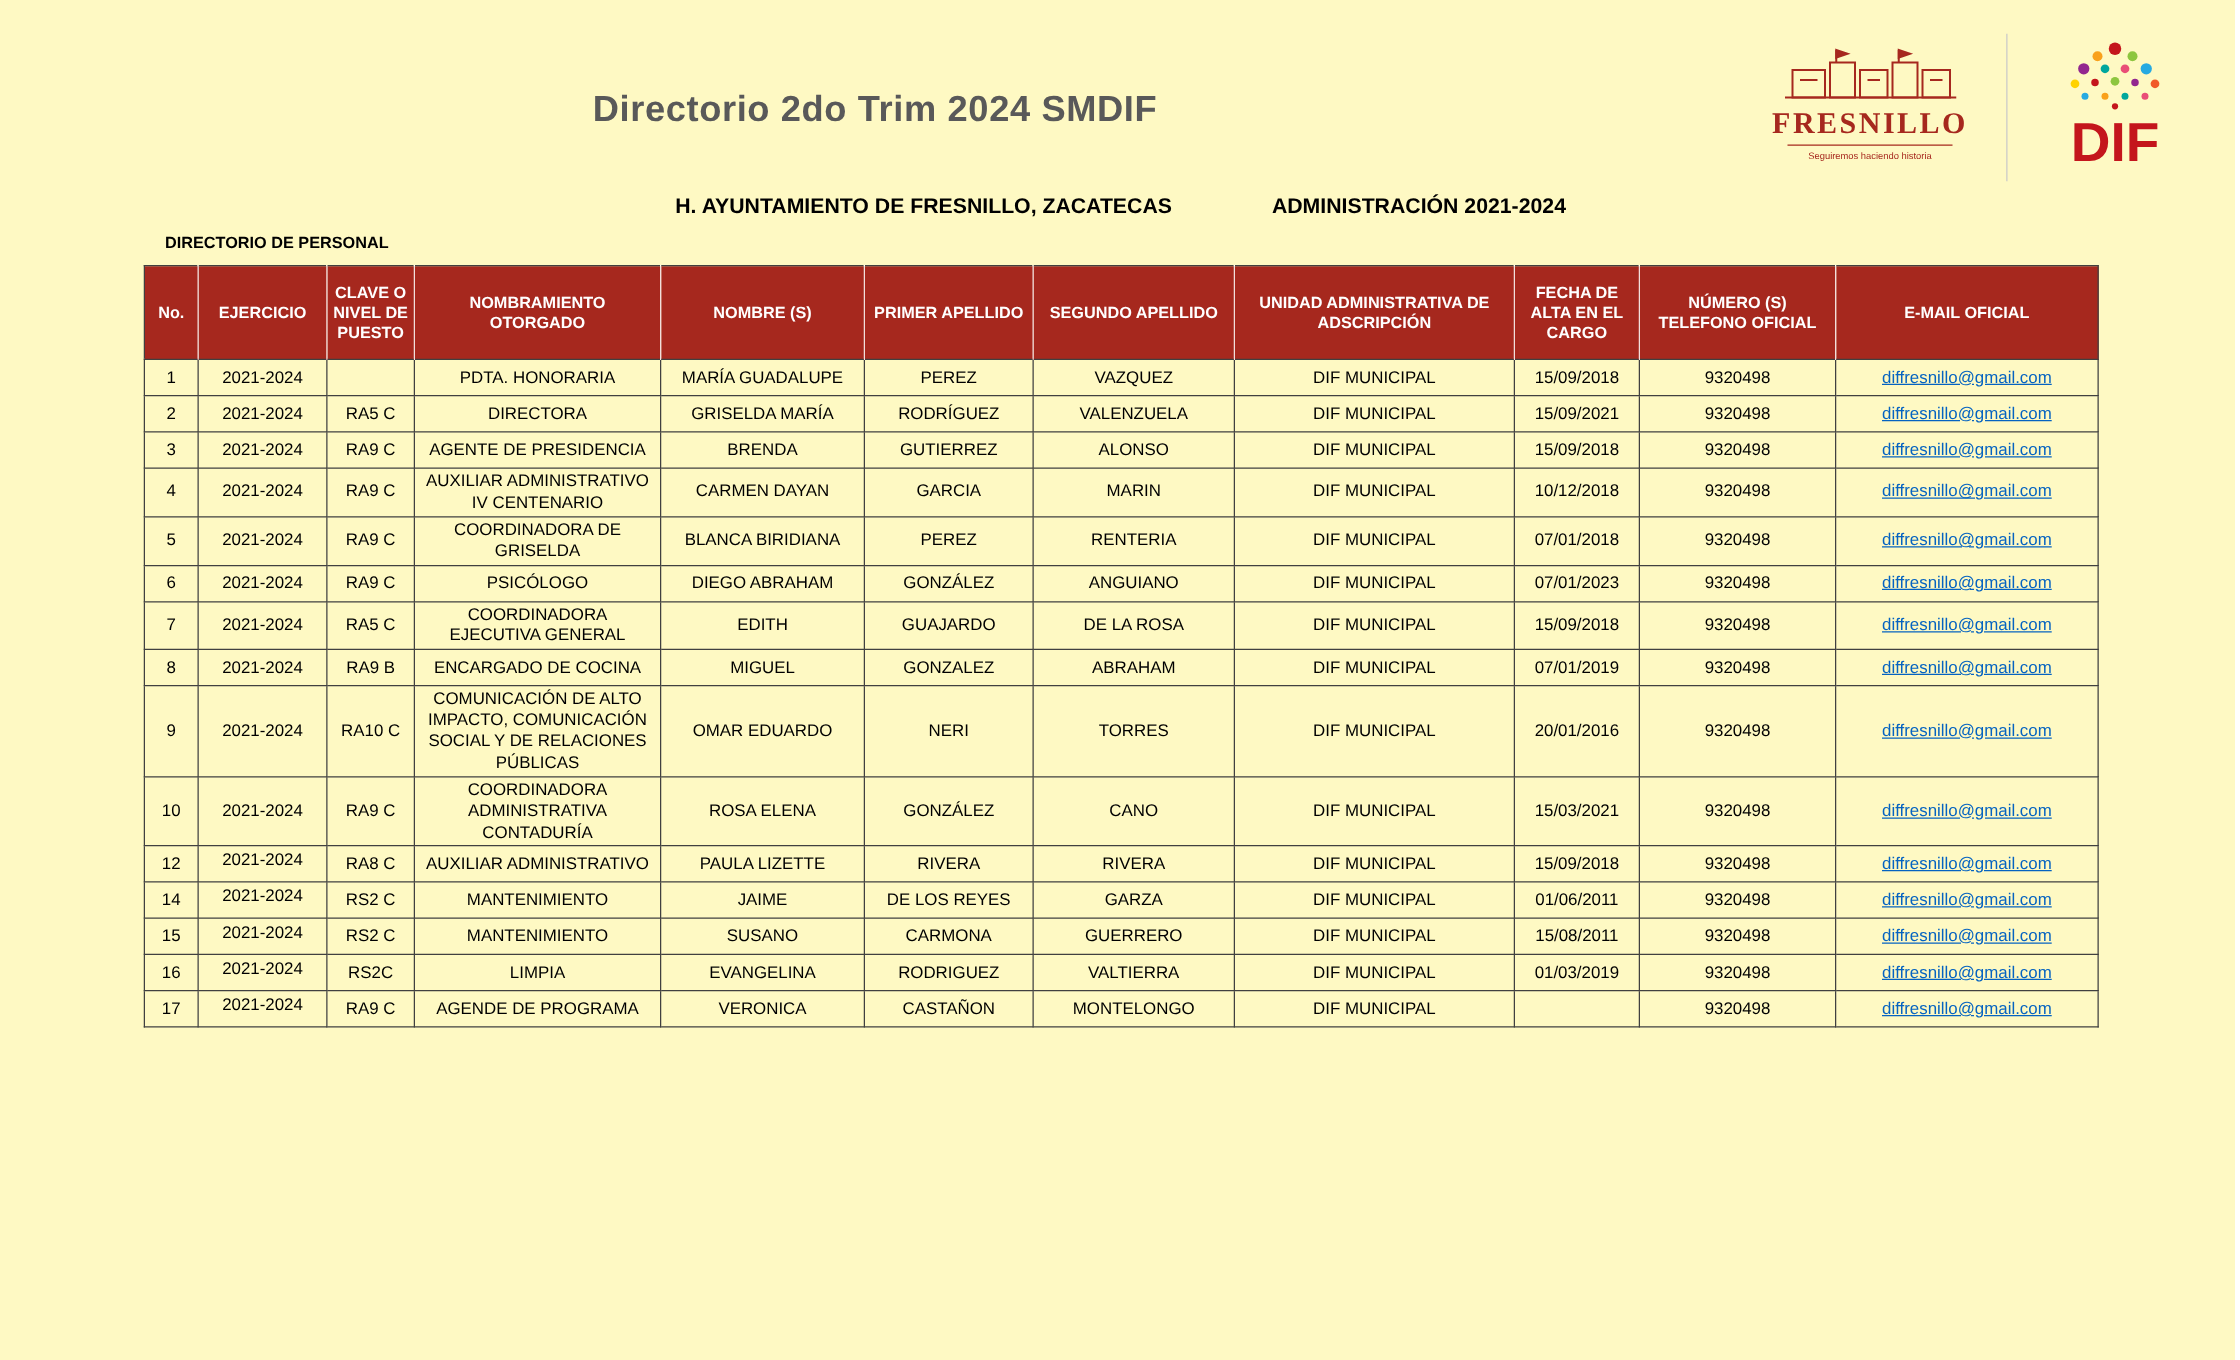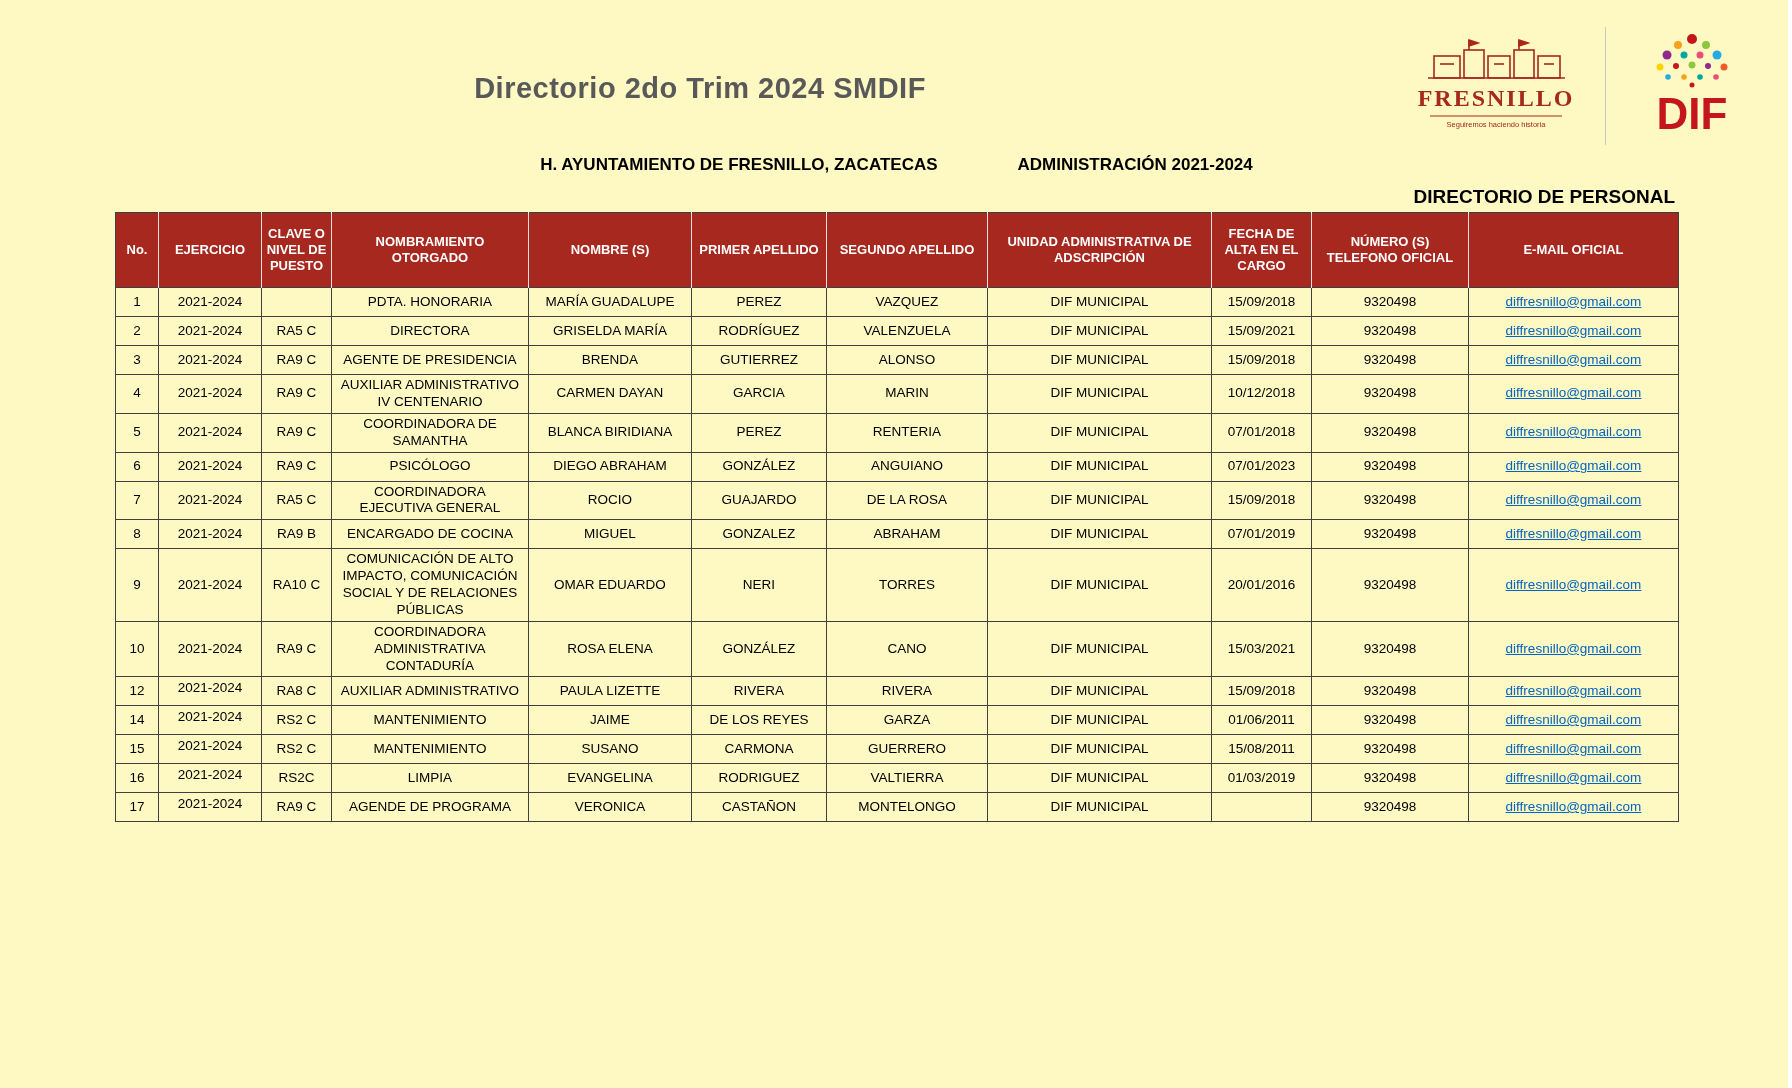--- a/index.html
+++ b/index.html
@@ -31,23 +31,23 @@
   }
   .logo-divider{
     width:1px;height:118px;background:#c9c9c9;
   }
   .subtitle-row{
     position:absolute;top:155px;left:115px;width:1563px;
     display:flex;justify-content:center;gap:80px;
     font-size:17px;font-weight:bold;color:#000;
   }
   .subtitle2{
-    position:absolute;top:186px;left:112px;width:1563px;
-    text-align:right;
-    font-size:19px;font-weight:bold;color:#000;
+    position:absolute;top:186px;left:132px;width:1563px;
+    text-align:left;
+    font-size:13px;font-weight:bold;color:#000;
   }
   table.directory{
     position:absolute;top:212px;left:115px;
     width:1563px;
     border-collapse:collapse;
     table-layout:fixed;
     border:1px solid var(--grid);
   }
   table.directory thead th{
     background:var(--header-bg);
@@ -221,21 +221,21 @@
           <td>MARIN</td>
           <td>DIF MUNICIPAL</td>
           <td>10/12/2018</td>
           <td>9320498</td>
           <td><a href="#">diffresnillo@gmail.com</a></td>
         </tr>
         <tr>
           <td>5</td>
           <td>2021-2024</td>
           <td>RA9 C</td>
-          <td>COORDINADORA DE SAMANTHA</td>
+          <td>COORDINADORA DE GRISELDA</td>
           <td>BLANCA BIRIDIANA</td>
           <td>PEREZ</td>
           <td>RENTERIA</td>
           <td>DIF MUNICIPAL</td>
           <td>07/01/2018</td>
           <td>9320498</td>
           <td><a href="#">diffresnillo@gmail.com</a></td>
         </tr>
         <tr>
           <td>6</td>
@@ -248,21 +248,21 @@
           <td>DIF MUNICIPAL</td>
           <td>07/01/2023</td>
           <td>9320498</td>
           <td><a href="#">diffresnillo@gmail.com</a></td>
         </tr>
         <tr>
           <td>7</td>
           <td>2021-2024</td>
           <td>RA5 C</td>
           <td>COORDINADORA EJECUTIVA GENERAL</td>
-          <td>ROCIO</td>
+          <td>EDITH</td>
           <td>GUAJARDO</td>
           <td>DE LA ROSA</td>
           <td>DIF MUNICIPAL</td>
           <td>15/09/2018</td>
           <td>9320498</td>
           <td><a href="#">diffresnillo@gmail.com</a></td>
         </tr>
         <tr>
           <td>8</td>
           <td>2021-2024</td>

